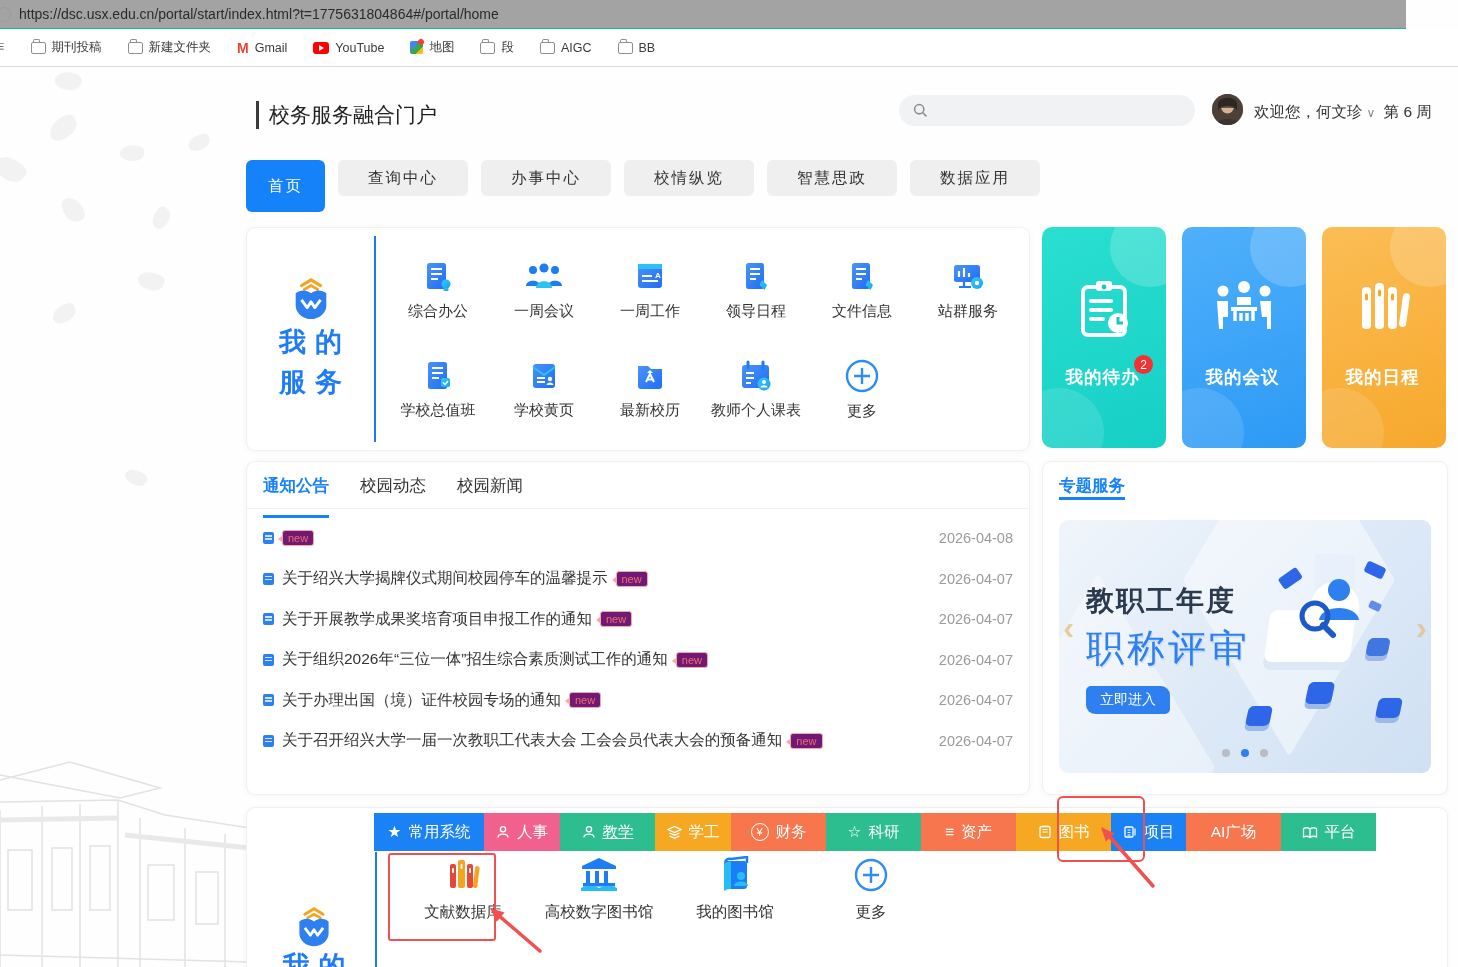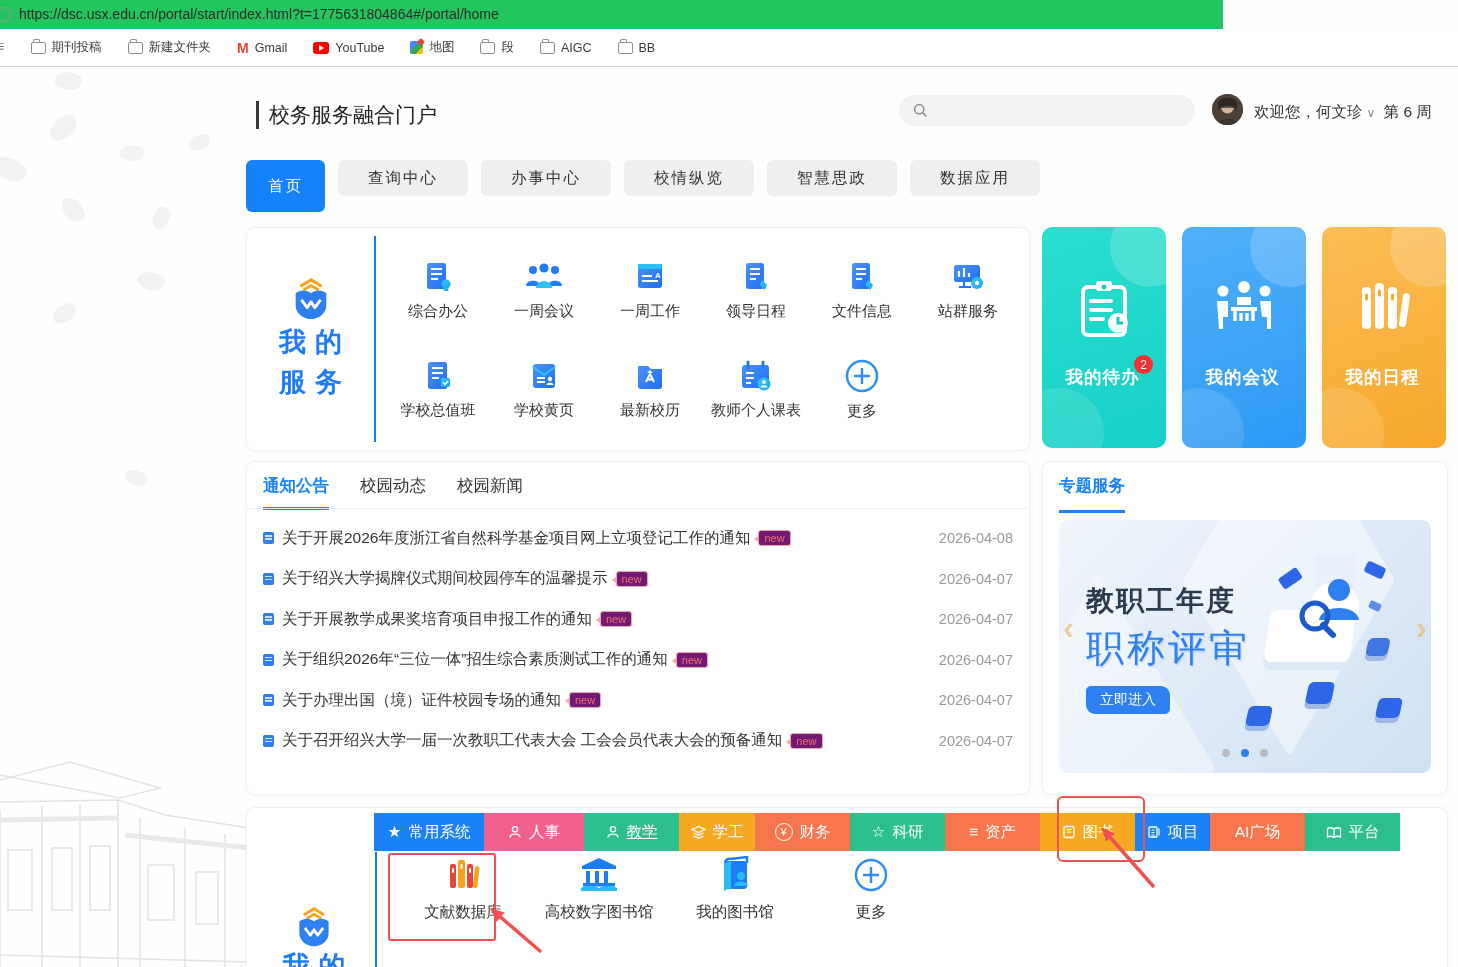--- a/index.html
+++ b/index.html
@@ -1,20 +1,20 @@
 <!DOCTYPE html>
 <html><head>
 <meta charset="utf-8">
 <style>
   html,body{margin:0;padding:0;background:#fff;}
   body{font-family:"Liberation Sans","DejaVu Sans",sans-serif;color:#333;}
   #stage{position:relative;width:1458px;height:967px;overflow:hidden;background:#fefefe;}
 
   
-  .urlbar{position:absolute;left:0;top:0;width:1223px;height:28px;background:#22c55e;border-bottom:4px solid #14b8a6;display:flex;align-items:center;}
+  .urlbar{position:absolute;left:0;top:0;width:1406px;height:28px;background:#a3a3a3;border-bottom:4px solid #14b8a6;display:flex;align-items:center;}
   .urlbar .site-icon{width:13px;height:13px;border:1.5px solid #9a9a9a;border-radius:50%;margin-left:-4px;margin-right:8px;flex:0 0 auto;}
   .urlbar .url{font-size:14px;color:#2b2b2b;}
   .bookmarks{position:absolute;left:0;top:29px;width:1458px;height:37px;background:#fff;border-bottom:1px solid #dcdcdc;display:flex;align-items:center;gap:26px;padding-left:0;}
   .bm{display:flex;align-items:center;gap:6px;font-size:12.5px;color:#3a3a3a;white-space:nowrap;}
   .bm:first-child{margin-left:-8px;}
   .folder{width:13px;height:10px;border:1.4px solid #8f8f8f;border-radius:2px;position:relative;}
   .folder:before{content:"";position:absolute;left:1px;top:-4px;width:5px;height:3px;border:1.4px solid #8f8f8f;border-bottom:none;border-radius:2px 2px 0 0;}
   .gmail-m{color:#ea4335;font-weight:bold;font-size:14px;}
   .yt{width:16px;height:12px;background:#ff0000;border-radius:3px;position:relative;}
   .yt:before{content:"";position:absolute;left:6px;top:3px;border-left:5px solid #fff;border-top:3px solid transparent;border-bottom:3px solid transparent;}
@@ -54,35 +54,35 @@
   .qcard{position:absolute;top:227px;width:124px;height:221px;border-radius:10px;overflow:hidden;color:#fff;}
   .qcard .deco1{position:absolute;right:-24px;top:-20px;width:80px;height:80px;border-radius:50%;background:rgba(255,255,255,.18);}
   .qcard .deco2{position:absolute;left:-28px;bottom:-30px;width:90px;height:90px;border-radius:50%;background:rgba(255,255,255,.12);}
   .qcard .qicon{position:absolute;left:0;right:0;top:52px;display:flex;justify-content:center;}
   .qcard .qlbl{position:absolute;left:0;right:3px;top:138px;text-align:center;font-size:17.5px;font-weight:bold;letter-spacing:1px;}
   .qbadge{position:absolute;left:92px;top:128px;width:19px;height:19px;border-radius:50%;background:#f43131;color:#fff;font-size:12px;display:flex;align-items:center;justify-content:center;}
 
   
   #news-card{left:246px;top:461px;width:782px;height:332px;}
   .news-tabs{position:absolute;left:16px;top:13px;display:flex;gap:31px;}
-  .news-tab{font-size:16.5px;color:#333;padding-bottom:10px;}
+  .news-tab{font-size:16.5px;color:#333;padding-bottom:18px;}
   .news-tab.active{color:#1682fa;font-weight:bold;border-bottom:3px solid #1682fa;}
   .news-hr{position:absolute;left:0;top:46px;width:100%;height:1px;background:#f1f1f1;}
   .news-list{position:absolute;left:16px;top:56px;width:750px;}
   .news-row{height:40.5px;display:flex;align-items:center;}
   .bullet{width:11px;height:12px;background:#2e7ff0;border-radius:2px;position:relative;flex:0 0 auto;}
   .bullet:before{content:"";position:absolute;left:2px;top:3px;width:7px;height:1.6px;background:#cfe3ff;box-shadow:0 3px 0 #cfe3ff;}
   .news-title{font-size:15.5px;color:#333;margin-left:8px;white-space:nowrap;}
   .new-badge{margin-left:8px;font-size:11px;color:#f56c6c;border:1px solid #f7a7a7;border-radius:3px;padding:1px 5px;background:#701a75;position:relative;}
   .new-badge:before{content:"";position:absolute;left:-5px;top:5px;border-right:4px solid #f7a7a7;border-top:3px solid transparent;border-bottom:3px solid transparent;}
   .news-date{margin-left:auto;font-size:14.5px;color:#9a9a9a;}
 
   
   #topic-card{left:1042px;top:461px;width:404px;height:332px;}
-  .topic-tab{position:absolute;left:16px;top:13px;font-size:16.5px;color:#1682fa;font-weight:bold;padding-bottom:13px;border-bottom:3px solid #1682fa;}
+  .topic-tab{position:absolute;left:16px;top:13px;font-size:16.5px;color:#1682fa;font-weight:bold;padding-bottom:0;border-bottom:3px solid #1682fa;}
   .banner{position:absolute;left:16px;top:58px;width:372px;height:253px;border-radius:9px;overflow:hidden;background:linear-gradient(135deg,#f0f5fb 0%,#dde9f7 55%,#cfe0f3 100%);}
   .banner .bl1{position:absolute;left:27px;top:62px;font-size:28px;font-weight:bold;color:#2b3a4d;letter-spacing:2px;}
   .banner .bl2{position:absolute;left:27px;top:103px;font-size:38px;font-weight:400;color:#2e7ff0;letter-spacing:3px;text-shadow:1px 2px 0 rgba(46,127,240,.15);}
   .banner .go-btn{position:absolute;left:27px;top:166px;background:#2e7ff0;color:#fff;font-size:14px;padding:5px 14px;border-radius:5px 9px 5px 9px;}
   .banner .bchev{position:absolute;top:88px;font-size:34px;color:#e4c289;font-weight:bold;opacity:.8;}
   .dots{position:absolute;left:0;right:0;bottom:16px;display:flex;justify-content:center;gap:11px;}
   .dot{width:8px;height:8px;border-radius:50%;background:#b9bcc2;}
   .dot.active{background:#2e7ff0;}
   .iso{position:absolute;border-radius:4px;}
 
@@ -388,21 +388,20 @@
   <div class="card" id="news-card">
     <div class="news-tabs">
       <div class="news-tab active">通知公告</div>
       <div class="news-tab">校园动态</div>
       <div class="news-tab">校园新闻</div>
     </div>
     <div class="news-hr"></div>
     <div class="news-list">
       <div class="news-row">
         <span class="bullet"></span>
-        <span class="news-title">关于开展2026年度浙江省自然科学基金项目网上立项登记工作的通知</span>
         <span class="new-badge">new</span>
         <span class="news-date">2026-04-08</span>
       </div>
       <div class="news-row">
         <span class="bullet"></span>
         <span class="news-title">关于绍兴大学揭牌仪式期间校园停车的温馨提示</span>
         <span class="new-badge">new</span>
         <span class="news-date">2026-04-07</span>
       </div>
       <div class="news-row">
@@ -466,21 +465,21 @@
       </div>
     </div>
   </div>
 
   <div class="card" id="bottom-card">
     <div class="cats">
       <div class="cat" style="width: 110px; background: rgb(27, 130, 246);">
           <span class="mi">★</span>
           <span>常用系统</span>
         </div>
-      <div class="cat" style="width: 100px; background: rgb(240, 97, 142);">
+      <div class="cat" style="width: 76px; background: rgb(240, 97, 142);">
           <svg class="mi" width="14" height="14" viewBox="0 0 14 14">
             <circle cx="7" cy="4.2" r="2.6" fill="none" stroke="#fff" stroke-width="1.4"></circle>
             <path d="M2 12.5 c0-4.5 10-4.5 10 0" fill="none" stroke="#fff" stroke-width="1.4"></path>
           </svg>
           <span>人事</span>
         </div>
       <div class="cat" style="width: 95px; background: rgb(44, 190, 142); text-decoration: underline;">
           <svg class="mi" width="14" height="14" viewBox="0 0 14 14">
             <circle cx="7" cy="4.2" r="2.6" fill="none" stroke="#fff" stroke-width="1.4"></circle>
             <path d="M2 12.5 c0-4.5 10-4.5 10 0" fill="none" stroke="#fff" stroke-width="1.4"></path>

